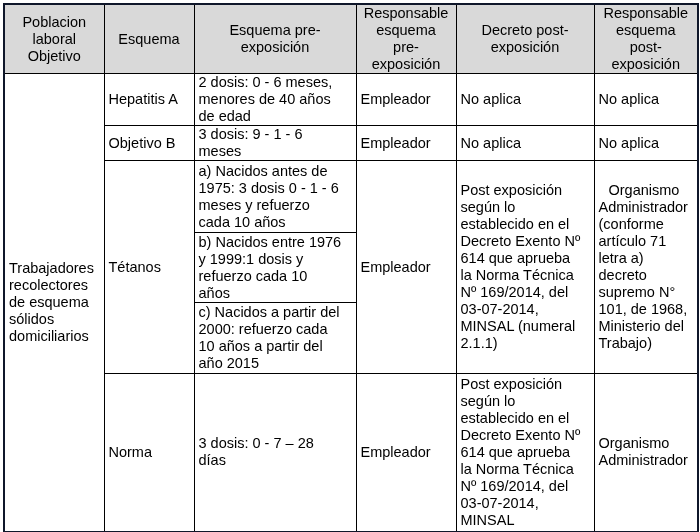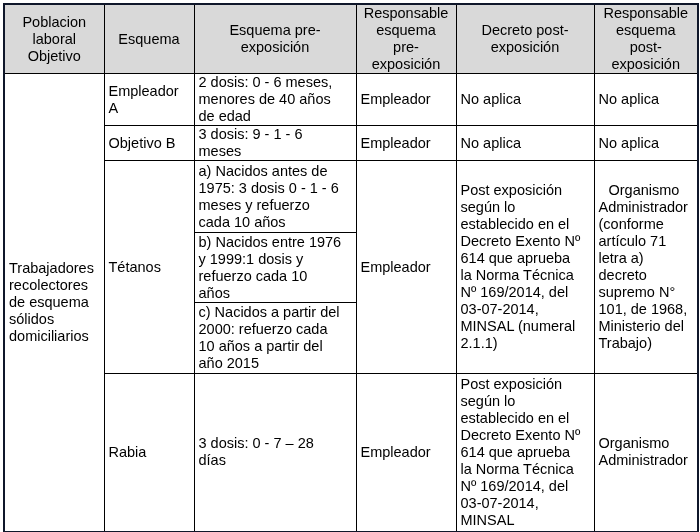--- a/index.html
+++ b/index.html
@@ -68,21 +68,21 @@
 exposición</th>
     </tr>
   </thead>
   <tbody>
     <tr style="height:51px">
       <td class="c" rowspan="6">Trabajadores
 recolectores
 de esquema
 sólidos
 domiciliarios</td>
-      <td class="c">Empleador A</td>
+      <td class="c">Hepatitis A</td>
       <td>2 dosis: 0 - 6 meses,
 menores de 40 años
 de edad</td>
       <td class="c">Empleador</td>
       <td class="c">No aplica</td>
       <td class="c">No aplica</td>
     </tr>
     <tr style="height:35px">
       <td class="c">Objetivo B</td>
       <td>3 dosis: 9 - 1 - 6
@@ -125,21 +125,21 @@
 refuerzo cada 10
 años</td>
     </tr>
     <tr style="height:71px">
       <td>c) Nacidos a partir del
 2000: refuerzo cada
 10 años a partir del
 año 2015</td>
     </tr>
     <tr style="height:158px">
-      <td class="c">Rabia</td>
+      <td class="c">Norma</td>
       <td>3 dosis: 0 - 7 – 28
 días</td>
       <td class="c">Empleador</td>
       <td>Post exposición
 según lo
 establecido en el
 Decreto Exento Nº
 614 que aprueba
 la Norma Técnica
 Nº 169/2014, del

